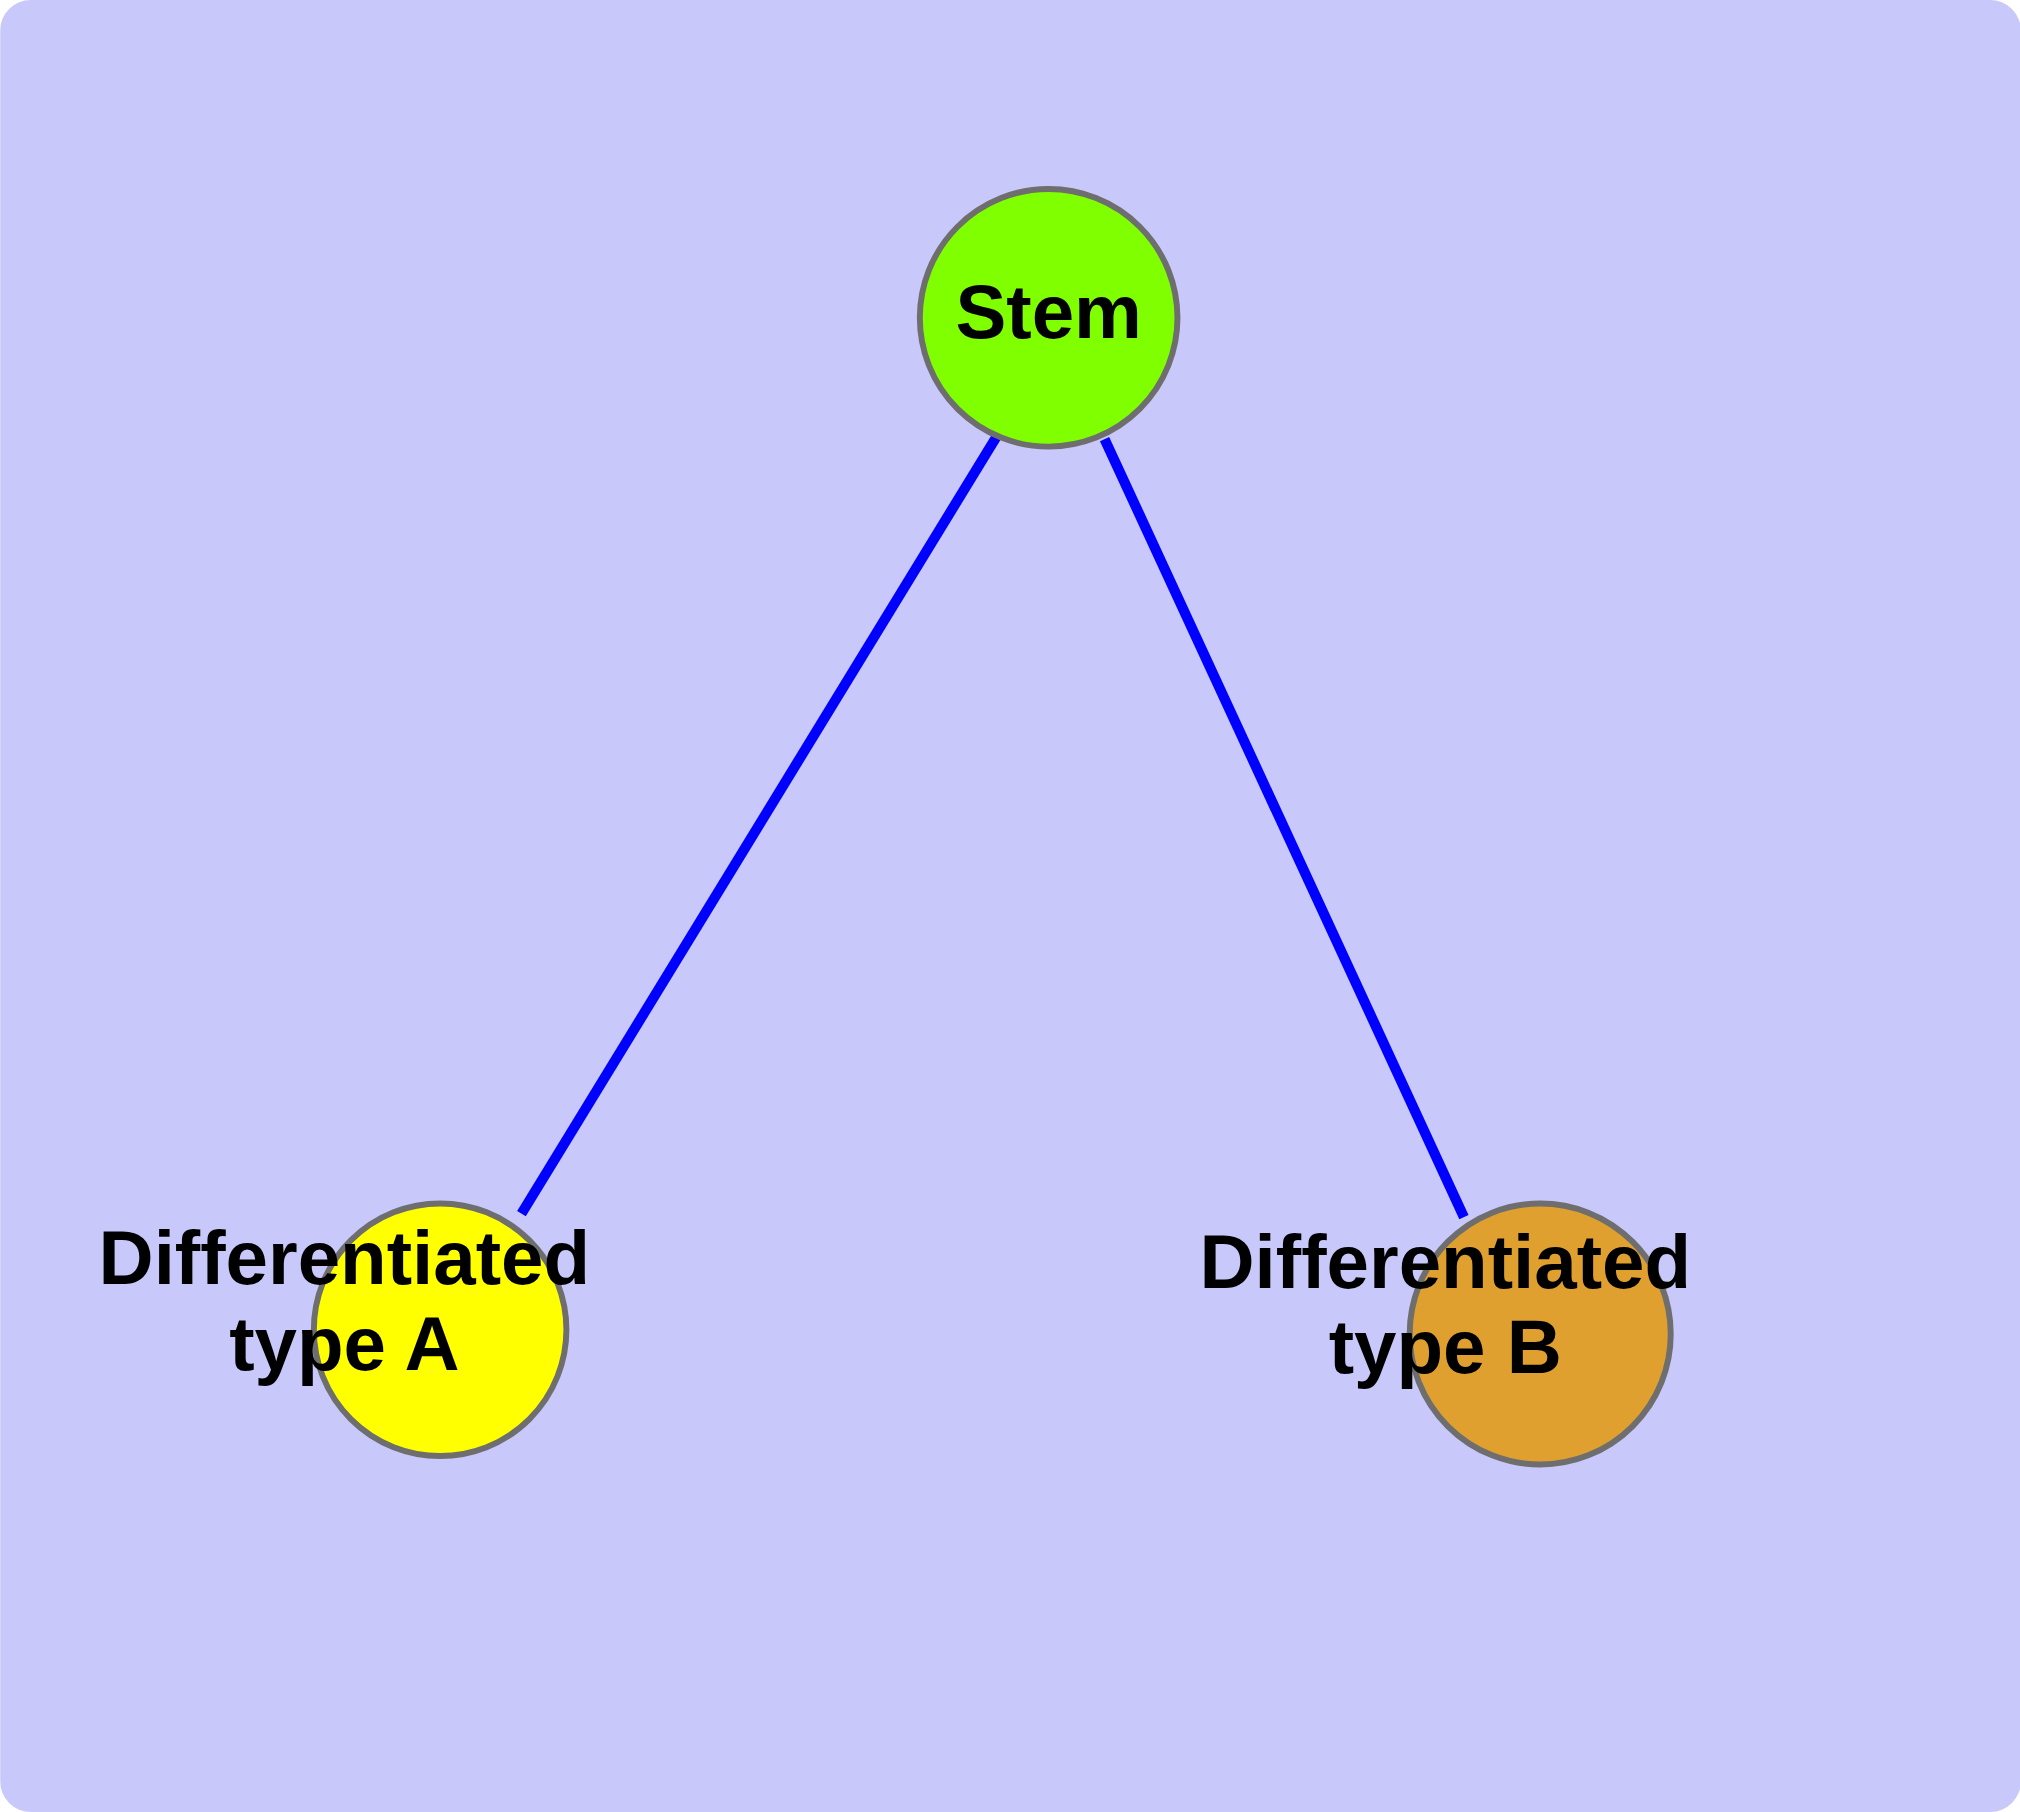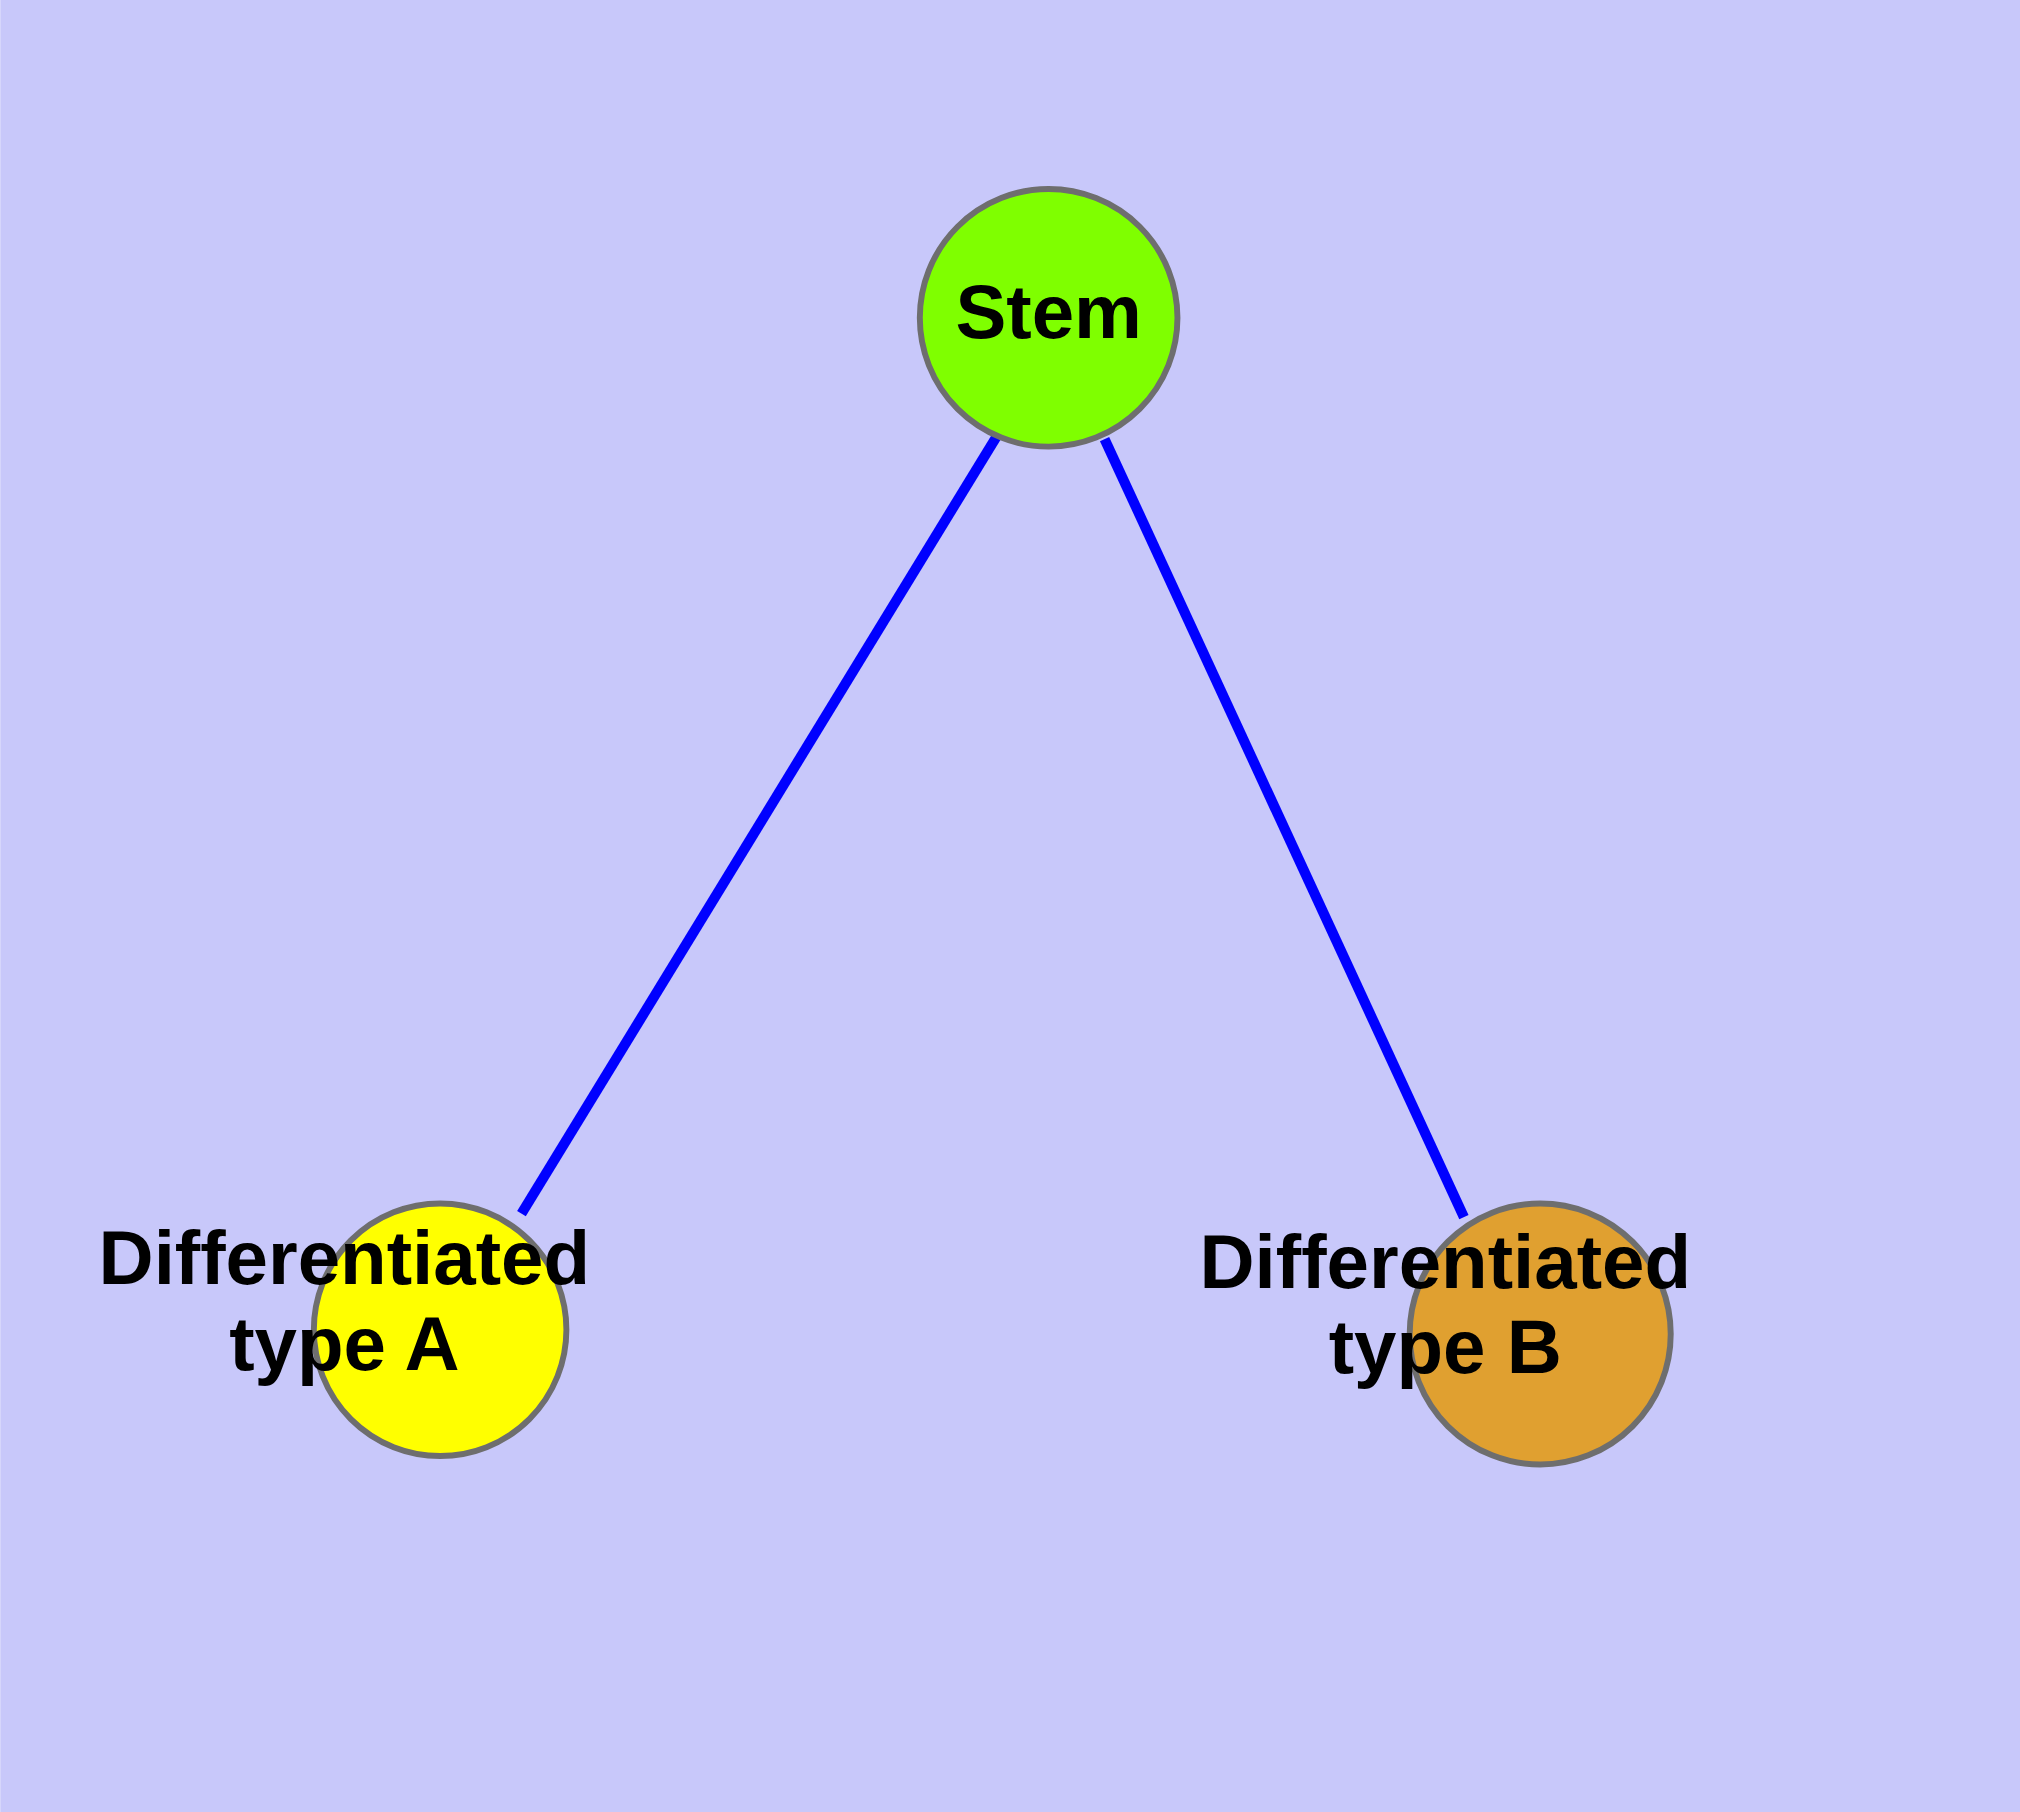--- a/index.html
+++ b/index.html
@@ -6,20 +6,21 @@
     margin: 0;
     padding: 0;
     background: #ffffff;
   }
   #canvas {
     position: relative;
     width: 2021px;
     height: 1812px;
     overflow: hidden;
     font-family: "Liberation Sans", sans-serif;
+    border-radius: 31px;
   }
   #graph-svg {
     position: absolute;
     left: 0;
     top: 0;
     width: 2021px;
     height: 1812px;
     display: block;
   }
   .node-label {

